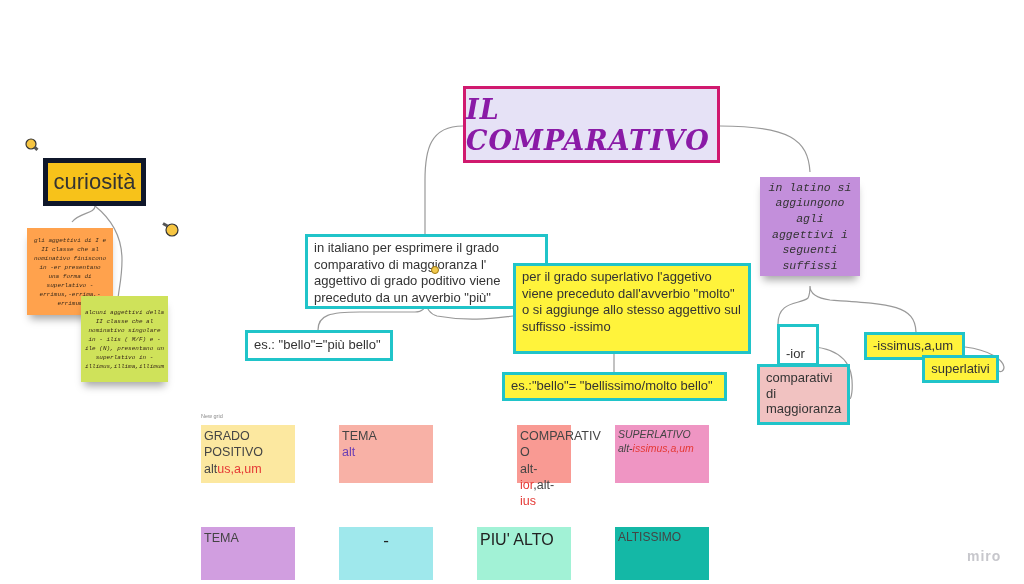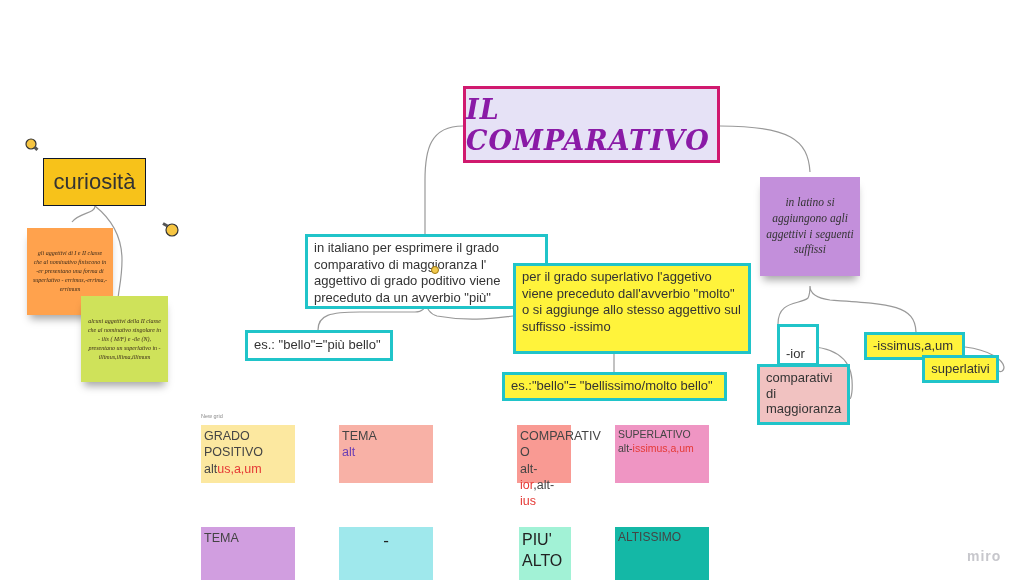--- a/index.html
+++ b/index.html
@@ -3,24 +3,24 @@
 <meta charset="utf-8">
 <style>
   html, body { margin:0; padding:0; }
   body { width:1024px; height:584px; background:#ffffff; position:relative; overflow:hidden;
          font-family:"Liberation Sans", sans-serif; color:#333; }
   .abs { position:absolute; box-sizing:border-box; }
   svg.connectors { position:absolute; left:0; top:0; width:1024px; height:584px; pointer-events:none; }
   .title-box { left:463px; top:86px; width:257px; height:77px; background:#e6e2f6; border:3px solid #d0196e;
                display:flex; align-items:center; justify-content:center; }
   .title-text { font-family:"DejaVu Serif", serif; font-style:italic; font-weight:bold; font-size:27px; color:#8a1aa6; letter-spacing:1px; }
-  .curio-box { left:43px; top:158px; width:103px; height:48px; background:#f7c21a; border:1px solid #0f172a;
+  .curio-box { left:43px; top:158px; width:103px; height:48px; background:#f7c21a; border:5px solid #0f172a;
                display:flex; align-items:center; justify-content:center; }
   .curio-text { font-size:22px; color:#333; }
-  .sticky { font-family:Liberation Serif, serif; font-style:italic; text-align:center; color:#3a2a1a;
+  .sticky { font-family:Liberation Mono, monospace; font-style:italic; text-align:center; color:#3a2a1a;
             box-shadow:0 7px 8px -3px rgba(0,0,0,0.35); display:flex; align-items:center; justify-content:center; }
   .sticky-orange { left:27px; top:228px; width:86px; height:87px; background:#ffa24d; font-size:6px; line-height:1.5; padding:6px; }
   .sticky-green { left:81px; top:296px; width:87px; height:86px; background:#cfe25a; font-size:6px; line-height:1.5; padding:6px; }
   .sticky-purple { left:760px; top:177px; width:100px; height:99px; background:#c38fdb; font-size:11.5px; line-height:1.35; padding:6px; color:#333; }
   .tbox { border:3px solid #20c4c9; font-size:13px; line-height:1.27; color:#333; padding:3px 6px; }
   .tb-italian { left:305px; top:234px; width:243px; height:75px; background:#fff; }
   .tb-bello { left:245px; top:330px; width:148px; height:31px; background:#fff; display:flex; align-items:center; }
   .tb-super { left:513px; top:263px; width:238px; height:91px; background:#fff33b; }
   .tb-bellissimo { left:502px; top:372px; width:225px; height:29px; background:#fff33b; display:flex; align-items:center; }
   .tb-ior { left:757px; top:324px; width:42px; height:42px; background:#fff; line-height:1.2; }
@@ -132,31 +132,31 @@
   </div>
   <div class="cell" style="background:#f8b1a6;">
     <div>TEMA</div>
     <div class="purple">alt</div>
   </div>
   <div class="cell" style="background:#f99a93;margin-left:40px;">
     <div>COMPARATIV</div>
     <div>O</div>
     <div><span>alt-</span><span class="red">ior</span><span>,alt-</span><span class="red">ius</span></div>
   </div>
-  <div class="cell" style="background:#ef95c3; font-size:10.5px;">
+  <div class="cell" style="background:#ef95c3; font-size:10.5px;font-style:italic;">
     <div>SUPERLATIVO</div>
     <div><span>alt-</span><span class="red">issimus,a,um</span></div>
   </div>
   <div class="cell" style="background:#d19ee0;">
     <span>TEMA</span>
   </div>
   <div class="cell" style="background:#9fe8ec; text-align:center; font-size:17px; color:#222;">
     <span>-</span>
   </div>
-  <div class="cell" style="background:#a2f2d6; font-size:16px; color:#222;margin-left:42px;">
+  <div class="cell" style="background:#a2f2d6; font-size:16px; color:#222;">
     <span>PIU' ALTO</span>
   </div>
   <div class="cell" style="background:#14b8a6; font-size:12px;">
     <span>ALTISSIMO</span>
   </div>
 </div>
 
 <div class="abs miro">miro</div>
 
 </body></html>

